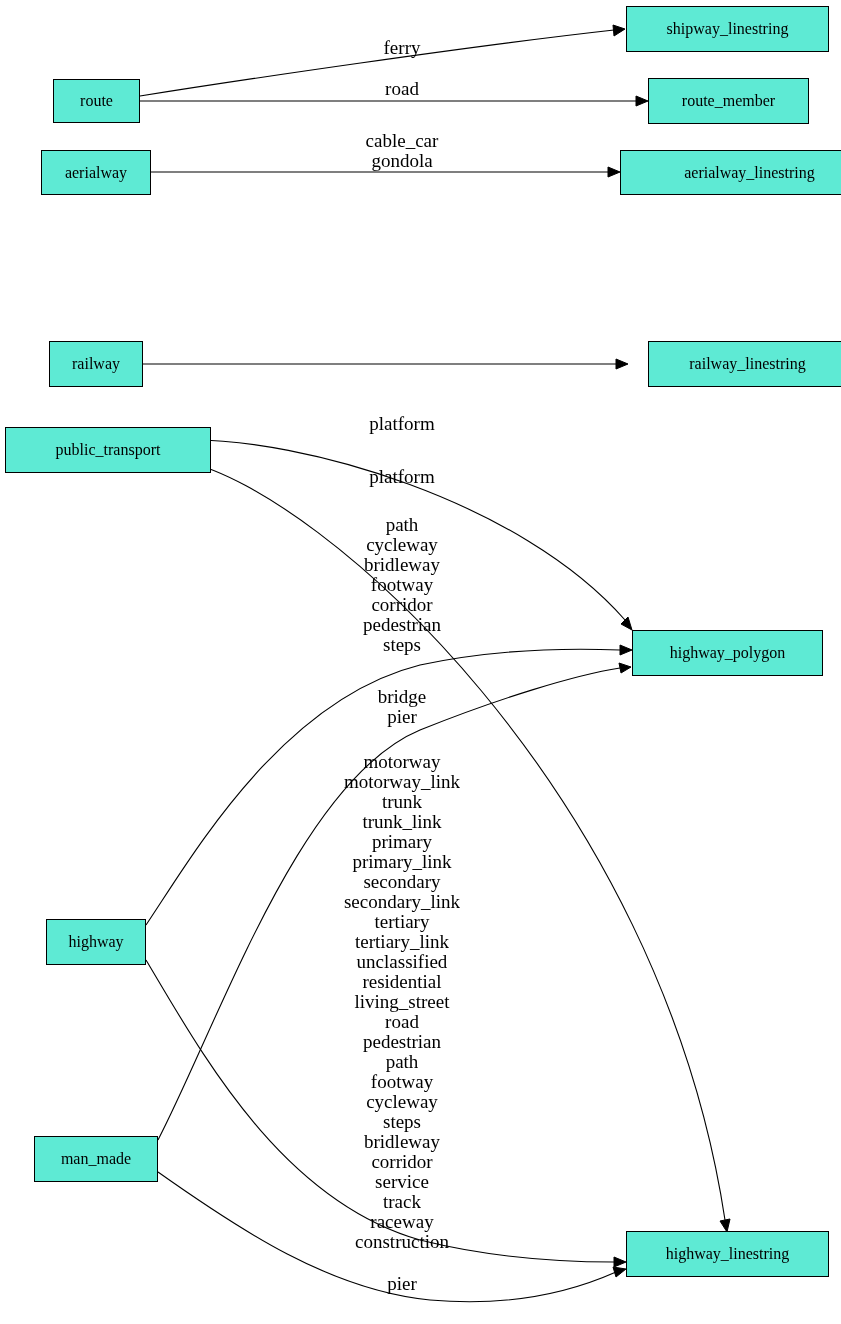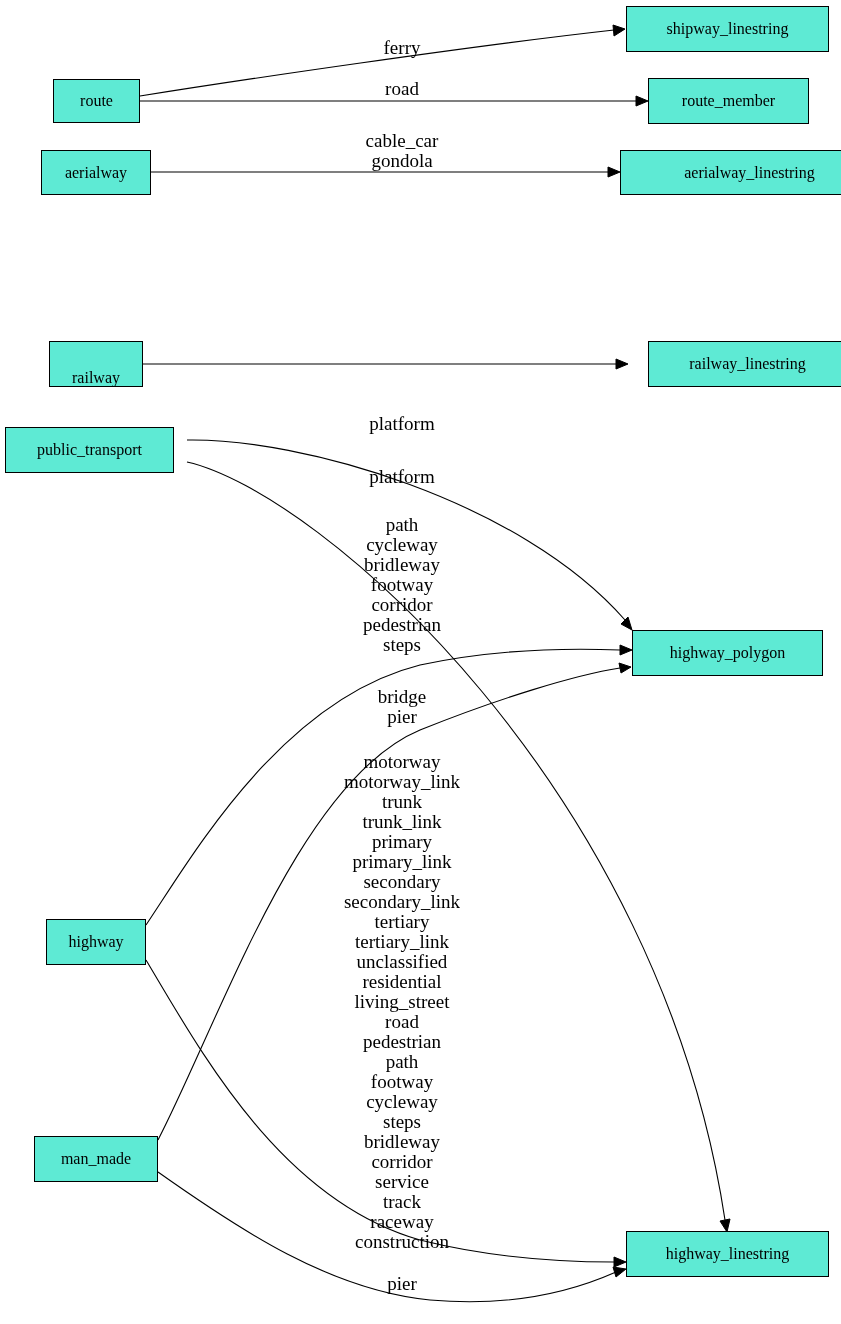--- a/index.html
+++ b/index.html
@@ -124,27 +124,27 @@
     </div>
   <div class="node" style="left:648px; top:78px;   width:161px; height:46px;">
       <span>route_member</span>
     </div>
   <div class="node" style="left:41px;  top:150px;  width:110px; height:45px;">
       <span>aerialway</span>
     </div>
   <div class="node" style="left:620px; top:150px;  width:259px; height:45px;">
       <span>aerialway_linestring</span>
     </div>
-  <div class="node" style="left:49px;  top:341px;  width:94px;  height:46px;align-items:flex-end;">
+  <div class="node" style="left:49px;  top:341px;  width:94px;  height:46px;">
       <span>railway</span>
     </div>
   <div class="node" style="left:628px; top:341px;  width:199px; height:46px;margin-left:20px;">
       <span>railway_linestring</span>
     </div>
-  <div class="node" style="left:5px;   top:427px;  width:169px; height:46px;">
+  <div class="node" style="left:5px;   top:427px;  width:206px; height:46px;">
       <span>public_transport</span>
     </div>
   <div class="node" style="left:632px; top:630px;  width:191px; height:46px;text-align:center;">
       <span>highway_polygon</span>
     </div>
   <div class="node" style="left:46px;  top:919px;  width:100px; height:46px;">
       <span>highway</span>
     </div>
   <div class="node" style="left:626px; top:1231px; width:203px; height:46px;">
       <span>highway_linestring</span>

